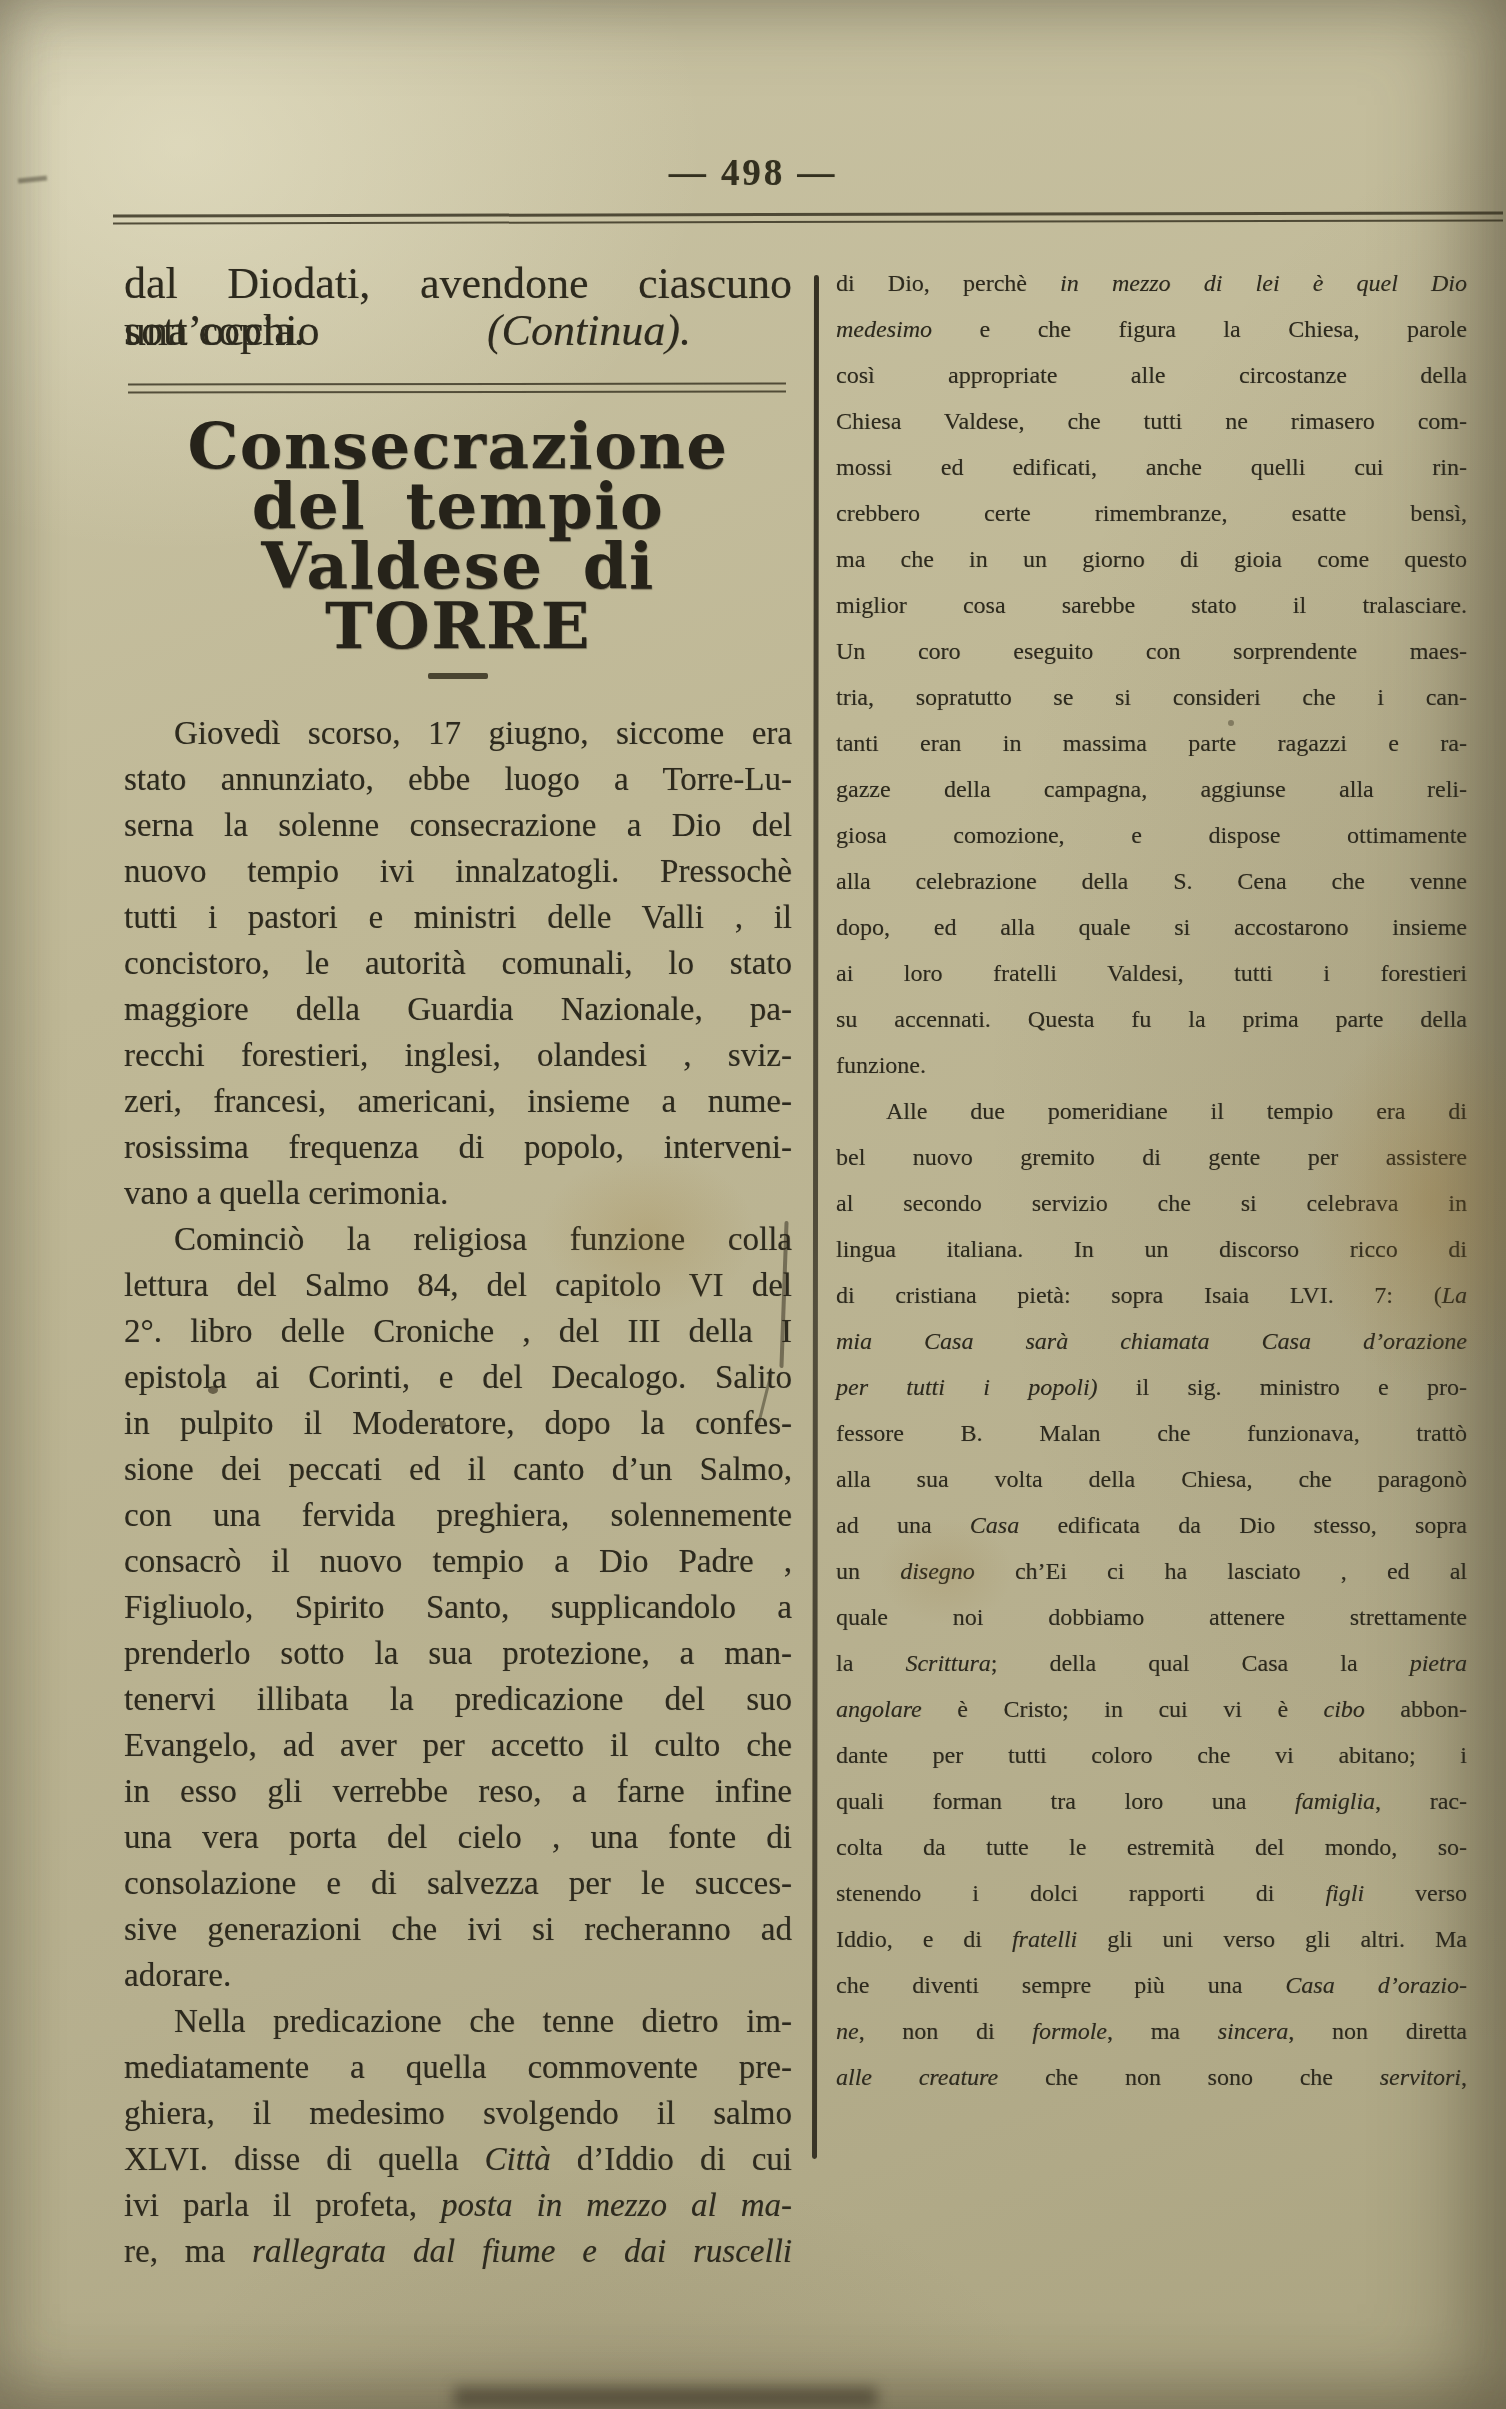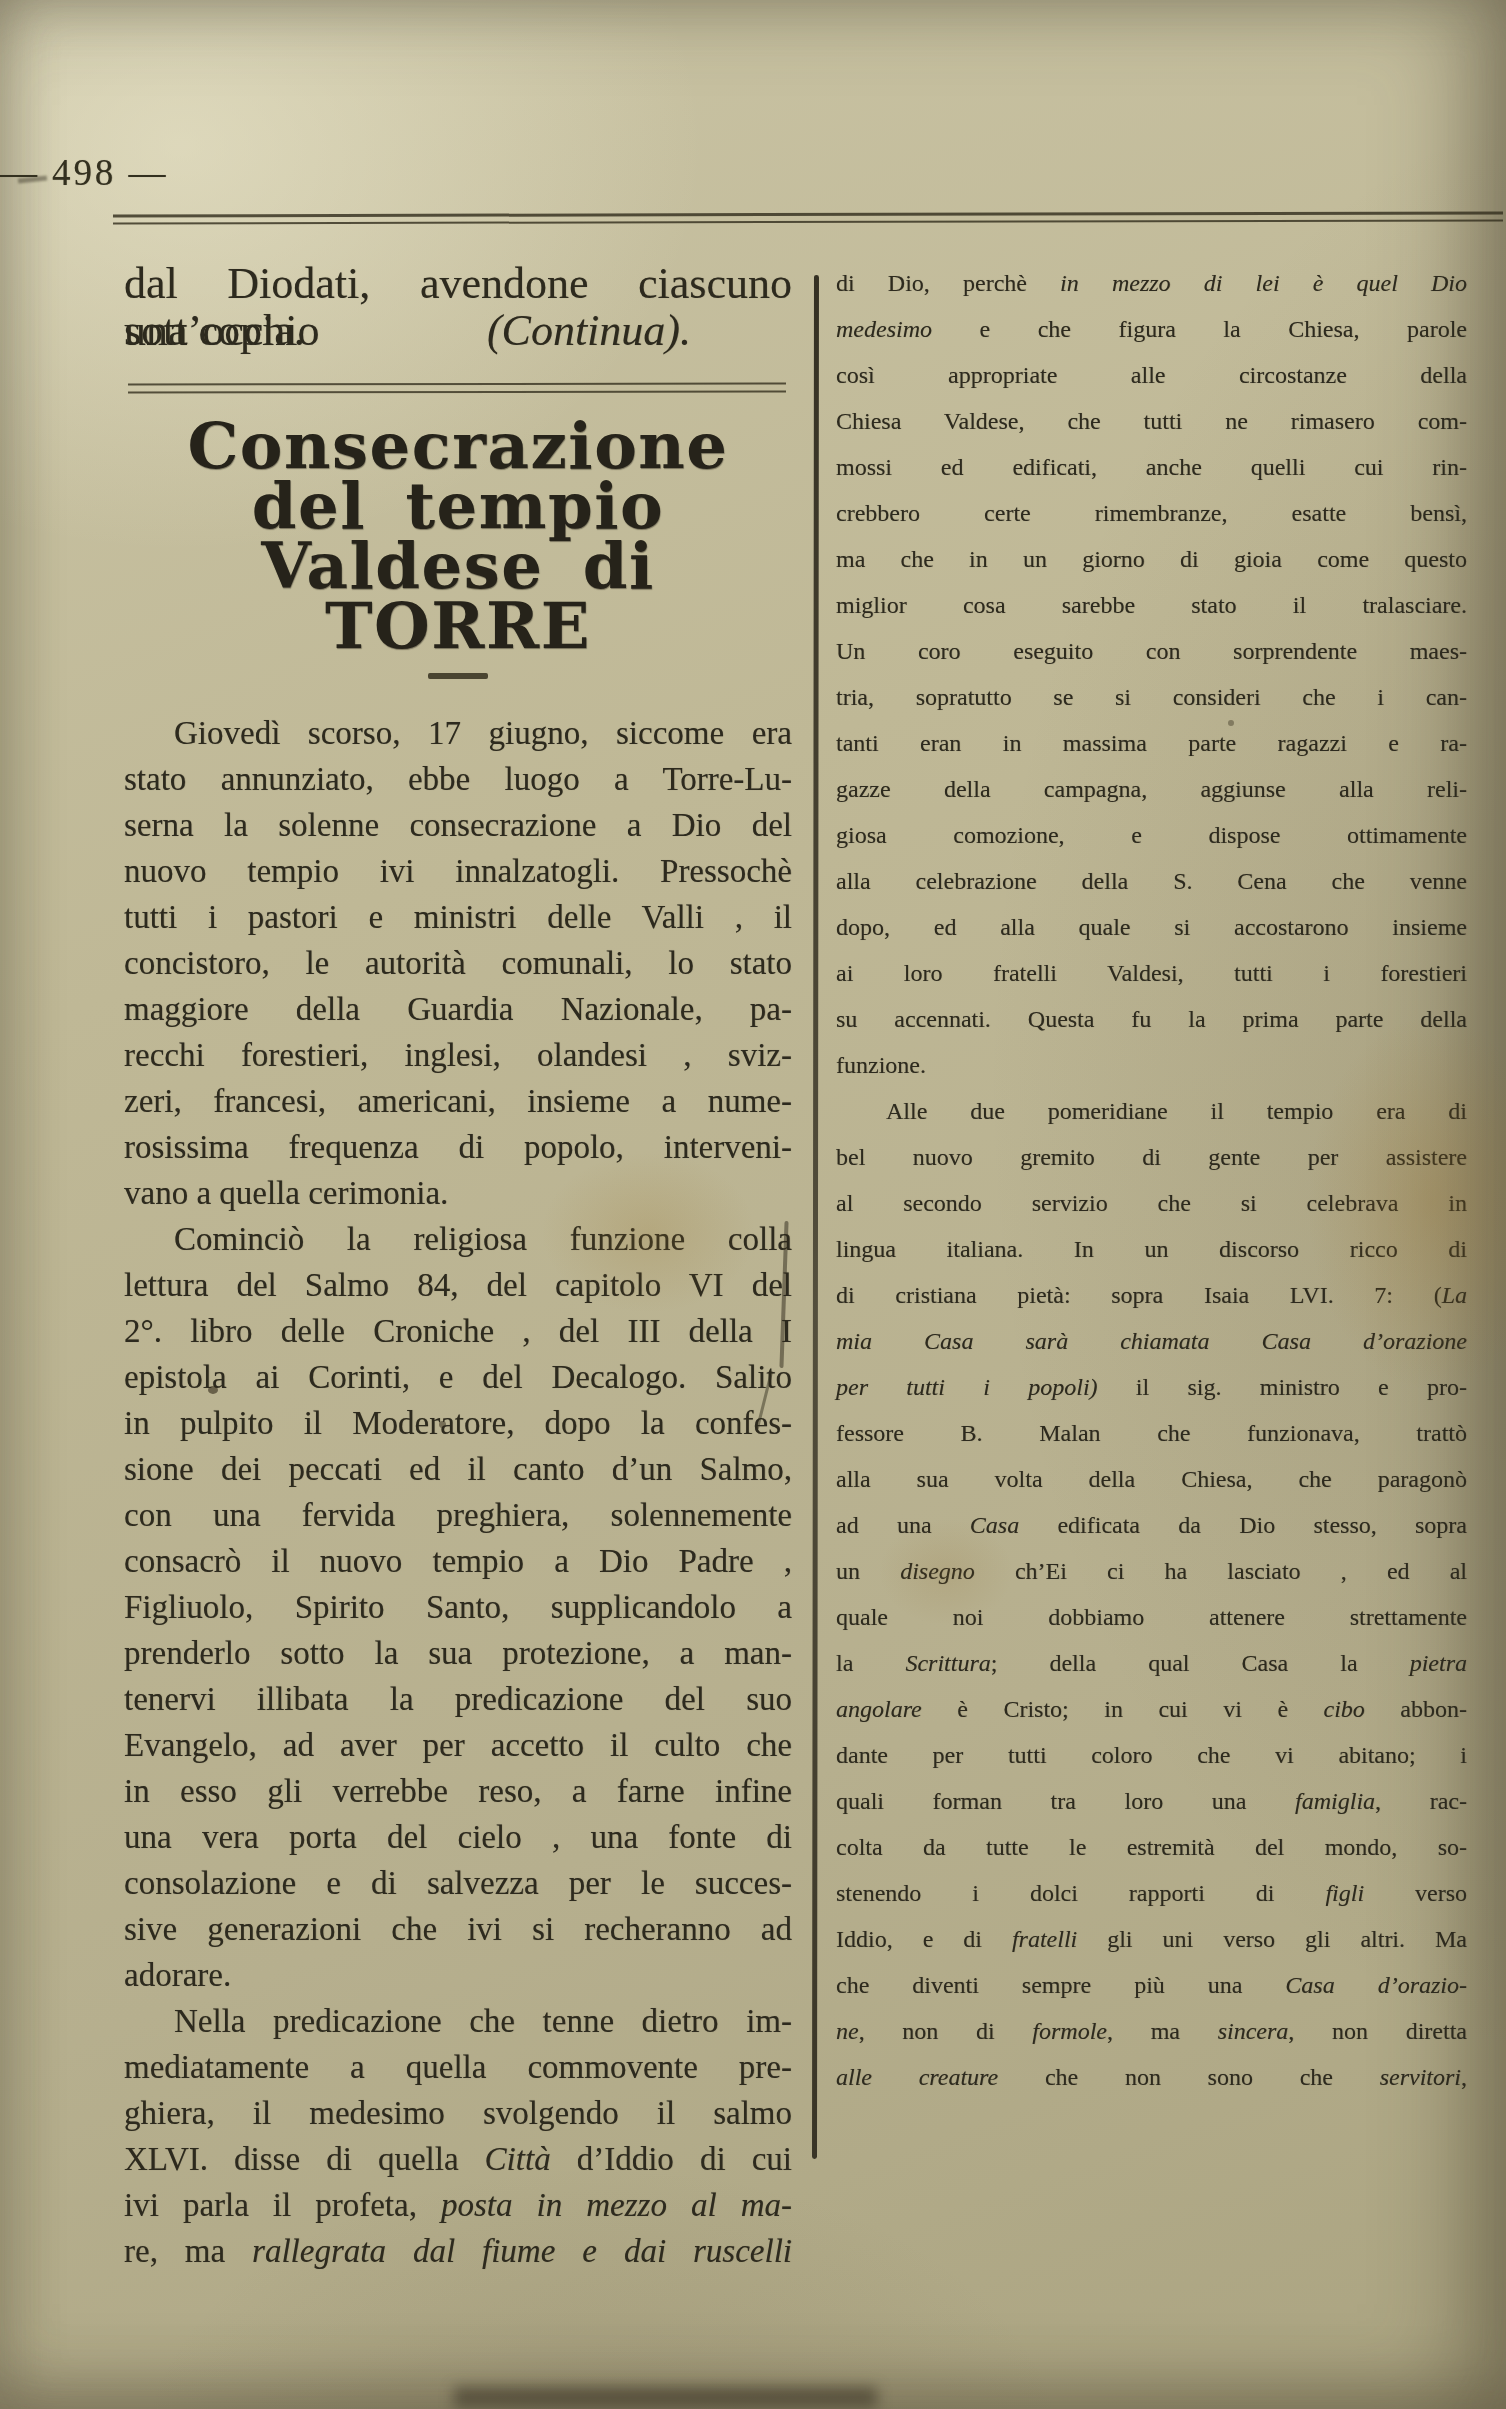--- a/index.html
+++ b/index.html
@@ -14,22 +14,22 @@
       linear-gradient(160deg,#cac4a5 0%,#bfb896 35%,#b6af8e 70%,#aba481 100%);
     box-shadow:
       inset -44px 0 87px rgba(60,52,35,.38),
       inset 0 -24px 58px rgba(60,52,35,.22),
       inset 19.4px 0 49px rgba(95,86,62,.18),
       inset 0 14.6px 39px rgba(205,200,172,.25);
   }
   .page *{box-sizing:border-box;}
   .ink{text-shadow:0.3px 0.4px 0.7px rgba(43,38,24,.38);}
 
-  .page-number{position:absolute;top:151px;left:0;right:0;
-    font-size:37px;letter-spacing:2.9px;font-weight:normal;color:#33301f;}
+  .page-number{position:absolute;top:151px;left:0;right:0;text-align:center;
+    font-size:37px;letter-spacing:2.9px;font-weight:bold;color:#33301f;}
 
   .rule-top{position:absolute;top:213px;left:113px;width:1390px;height:9.7px;
     border-top:3.9px solid var(--rule,#35301f);border-bottom:2.9px solid var(--rule,#35301f);
     opacity:.82;transform:rotate(-.12deg);}
 
   .col-left{position:absolute;left:124px;top:260px;width:668px;}
   .col-right{position:absolute;left:836px;top:260px;width:631px;font-size:24px;}
   .col-left{font-size:33px;}
 
   .col-rule{position:absolute;left:813px;top:275px;width:4.9px;height:1884px;border-radius:2.9px;

